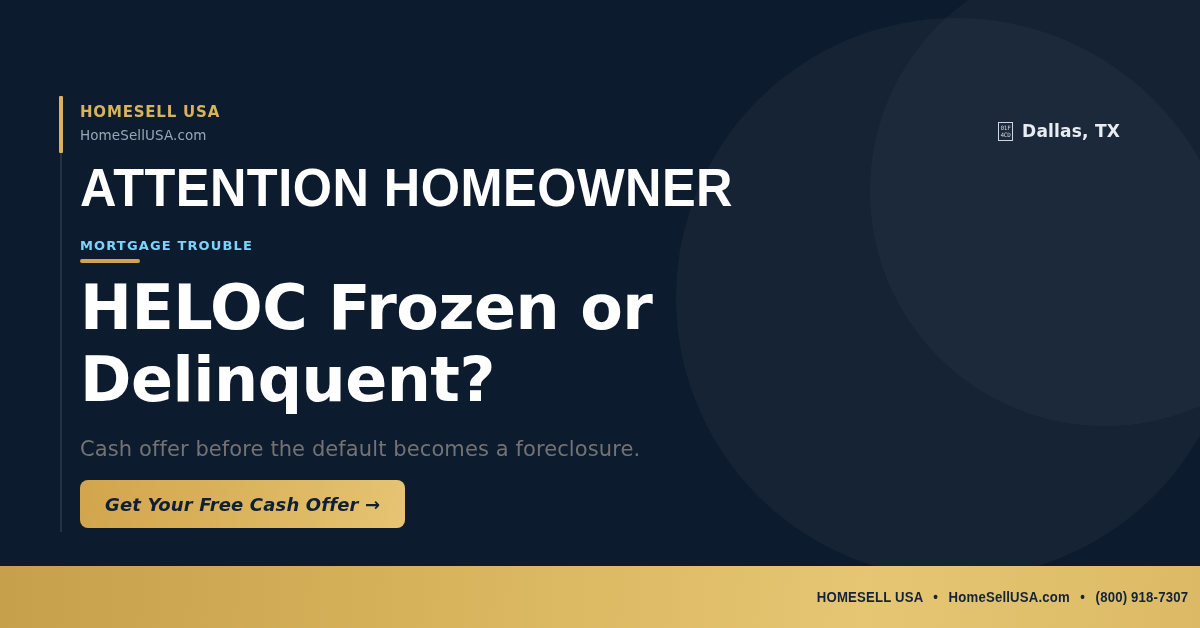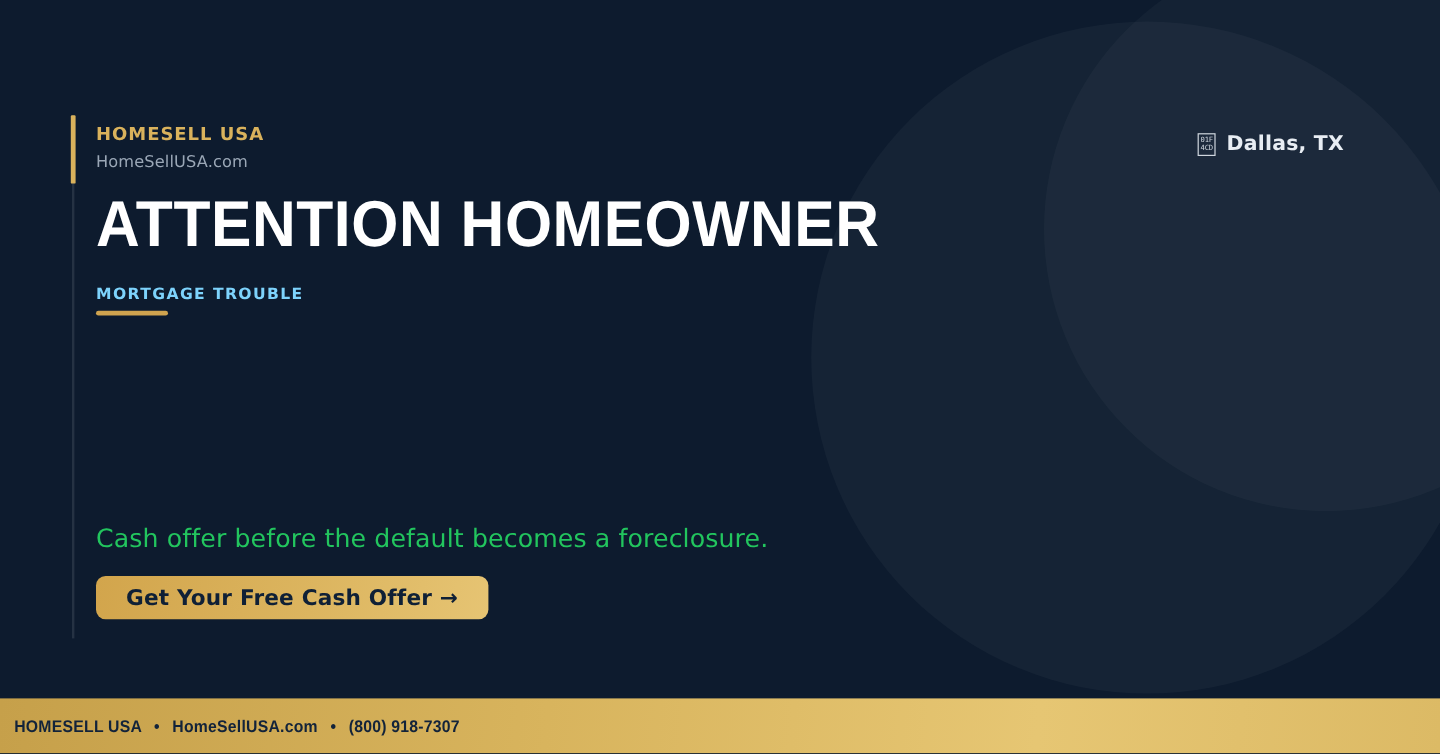--- a/index.html
+++ b/index.html
@@ -91,21 +91,21 @@
     margin-top: 6px;
     font-size: 13.5px;
     color: #9aa7b6;
     letter-spacing: 0.1px;
   }
 
   .location {
     display: flex;
     align-items: center;
     gap: 9px;
-    margin-top: 6px;
+    margin-top: 17px;
   }
   .tofu {
     display: inline-flex;
     flex-direction: column;
     justify-content: center;
     align-items: center;
     width: 15px;
     height: 19px;
     box-sizing: border-box;
     border: 1px solid #cfd6de;
@@ -167,43 +167,44 @@
     letter-spacing: -0.5px;
     color: #ffffff;
   }
 
   .subhead {
     position: absolute;
     top: 435px;
     left: 0;
     font-size: 21px;
     line-height: 29px;
-    color: #22c55e;
+    color: #737373;
     letter-spacing: 0.1px;
   }
 
   .cta {
     position: absolute;
     top: 480px;
     left: 0;
     display: inline-flex;
     align-items: center;
-    height: 36px;
+    height: 48px;
     padding: 0 25px;
     box-sizing: border-box;
     border: none;
     border-radius: 8px;
     background: linear-gradient(100deg, #d2a54c 0%, #dcb55f 55%, #e6c473 100%);
     color: #0f2036;
     font-family: "DejaVu Sans", sans-serif;
     font-size: 18px;
     font-weight: bold;
     letter-spacing: 0.15px;
     cursor: pointer;
     white-space: nowrap;
+    font-style: italic;
   }
 
   .reassure {
     position: absolute;
     top: 541px;
     left: 0;
     font-size: 14.5px;
     color: #8e9cac;
     letter-spacing: 0.15px;
   }
@@ -211,24 +212,24 @@
     padding: 0 6px;
     color: #7d8b9b;
   }
 
   
   .footer {
     position: absolute;
     left: 0;
     bottom: 0;
     width: 1200px;
-    height: 46px;
+    height: 62px;
     display: flex;
     align-items: center;
-    justify-content: flex-start;
+    justify-content: flex-end;
     background: linear-gradient(95deg, #c6a04a 0%, #d8b45d 38%, #e6c673 72%, #dcba65 100%);
   }
   .footer-text {
     font-family: "Liberation Sans", sans-serif;
     font-size: 14px;
     font-weight: bold;
     letter-spacing: 0.2px;
     color: #12233a;
     transform: scaleX(0.94);
     transform-origin: center;
@@ -266,20 +267,21 @@
         </span>
         <span class="location-label">Dallas, TX</span>
       </div>
     </div>
 
     <div class="attention">ATTENTION HOMEOWNER</div>
 
     <div class="eyebrow">MORTGAGE TROUBLE</div>
     <div class="eyebrow-rule"></div>
 
+    <div class="headline">HELOC Frozen or Delinquent?</div>
 
     <div class="subhead">Cash offer before the default becomes a foreclosure.</div>
 
     <button class="cta">Get Your Free Cash Offer →</button>
 
 
   </div>
 
   <div class="footer">
     <div class="footer-text">

